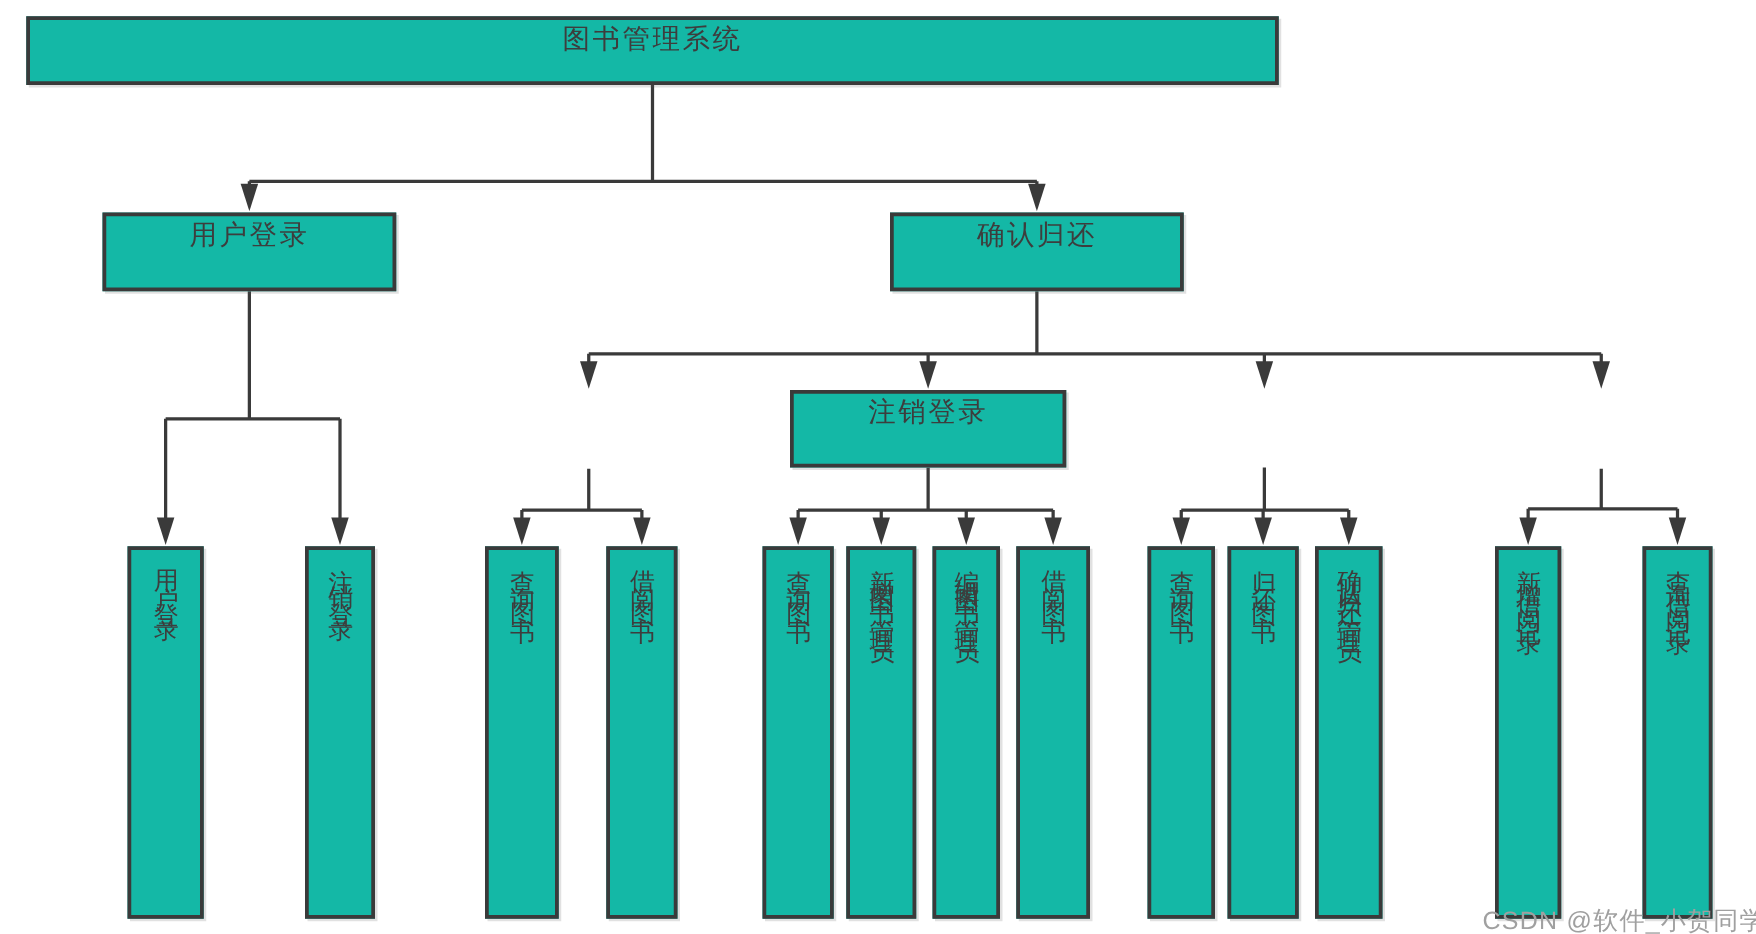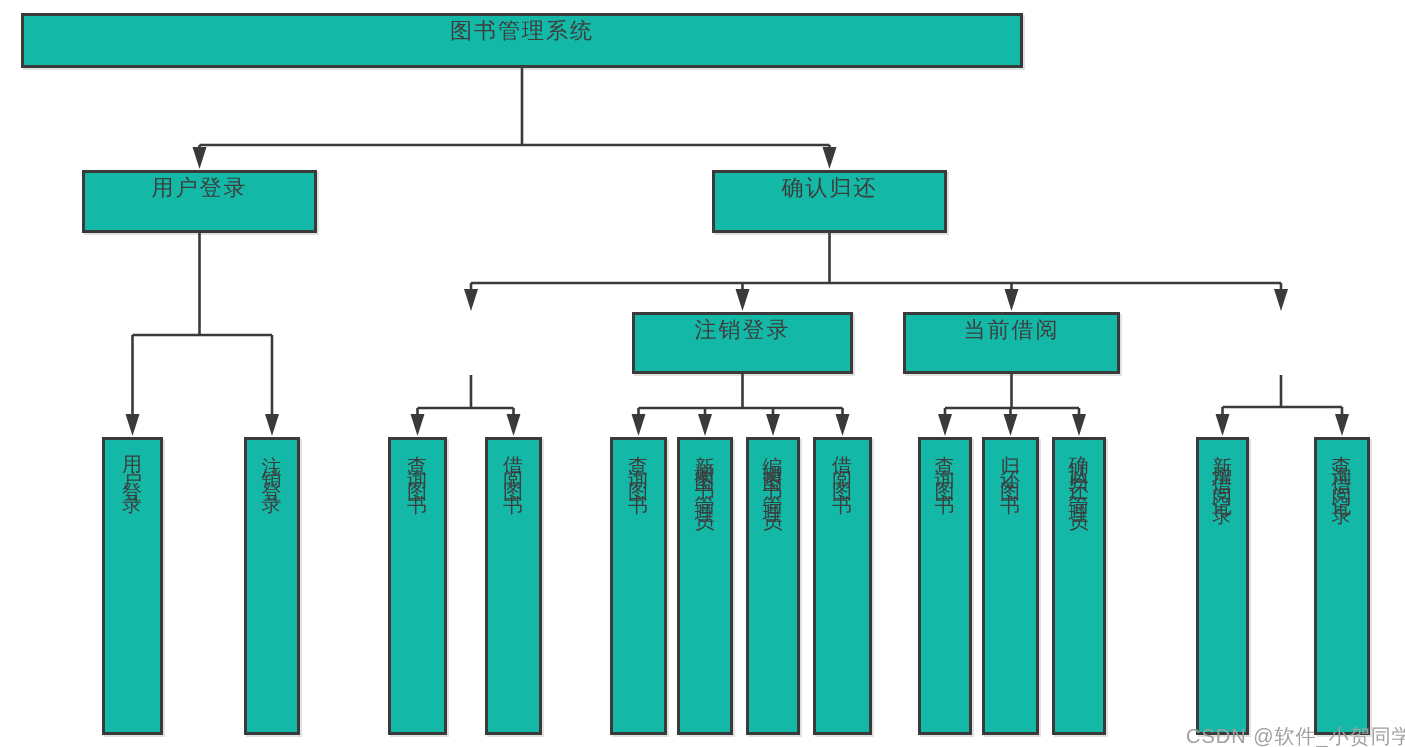--- a/index.html
+++ b/index.html
@@ -95,23 +95,20 @@
     </div>
   <div class="node hnode" id="b-login" style="left: 82px; top: 170px; width: 235px; height: 63px;">
       <span>用户登录</span>
     </div>
   <div class="node hnode" id="b-mgmt" style="left: 712px; top: 170px; width: 235px; height: 63px;">
       <span>确认归还</span>
     </div>
   <div class="node hnode" id="b-borrow" style="left: 632px; top: 312px; width: 221px; height: 62px;">
       <span>注销登录</span>
     </div>
-  <div class="node hnode" id="b-current" style="left: 903px; top: 312px; width: 217px; height: 62px;">
-      <span>当前借阅</span>
-    </div>
 
   <div class="node leaf sp-wide" id="b-v1" style="left: 102px; top: 437px; width: 61px; height: 298px;">
       <span class="vtxt">用户登录</span>
     </div>
   <div class="node leaf sp-wide" id="b-v2" style="left: 244px; top: 437px; width: 56px; height: 298px;">
       <span class="vtxt">注销登录</span>
     </div>
   <div class="node leaf sp-wide" id="b-v3" style="left: 388px; top: 437px; width: 59px; height: 298px;">
       <span class="vtxt">查询图书</span>
     </div>

